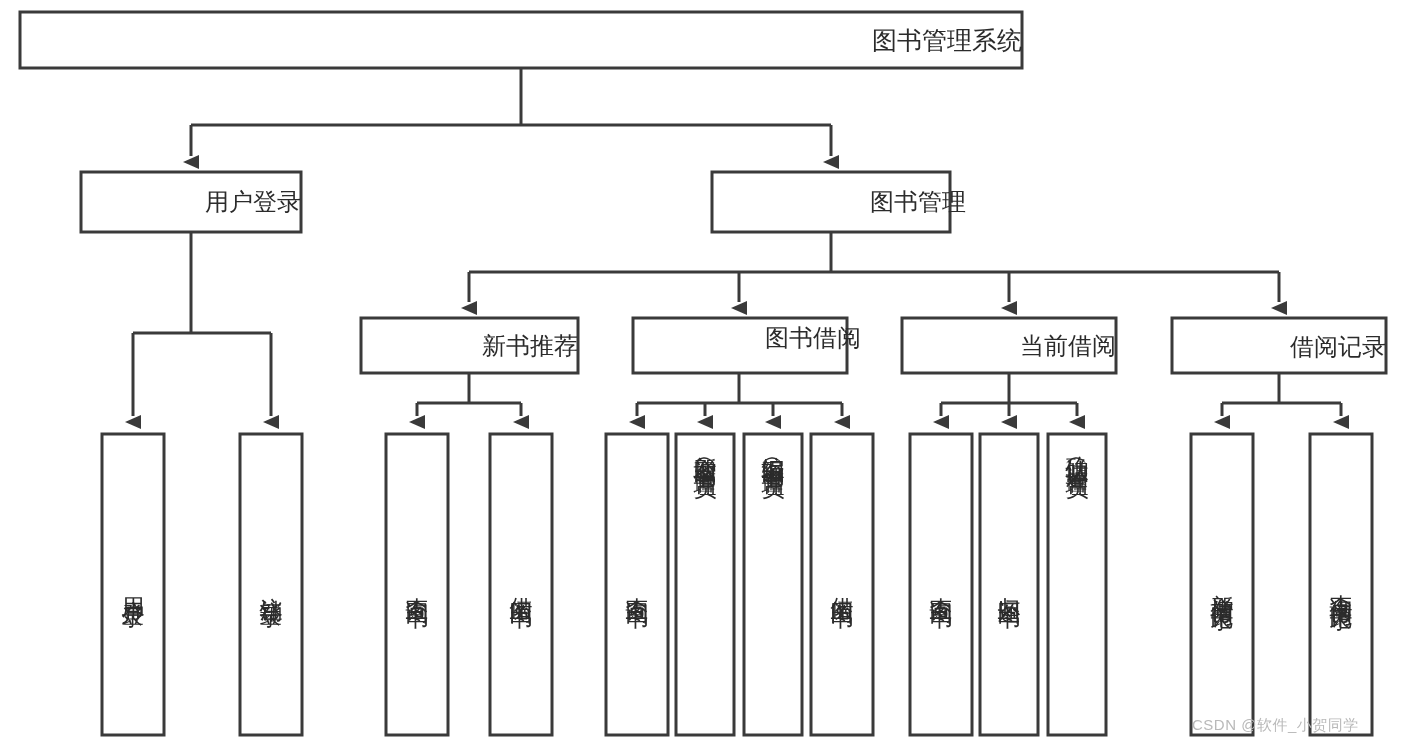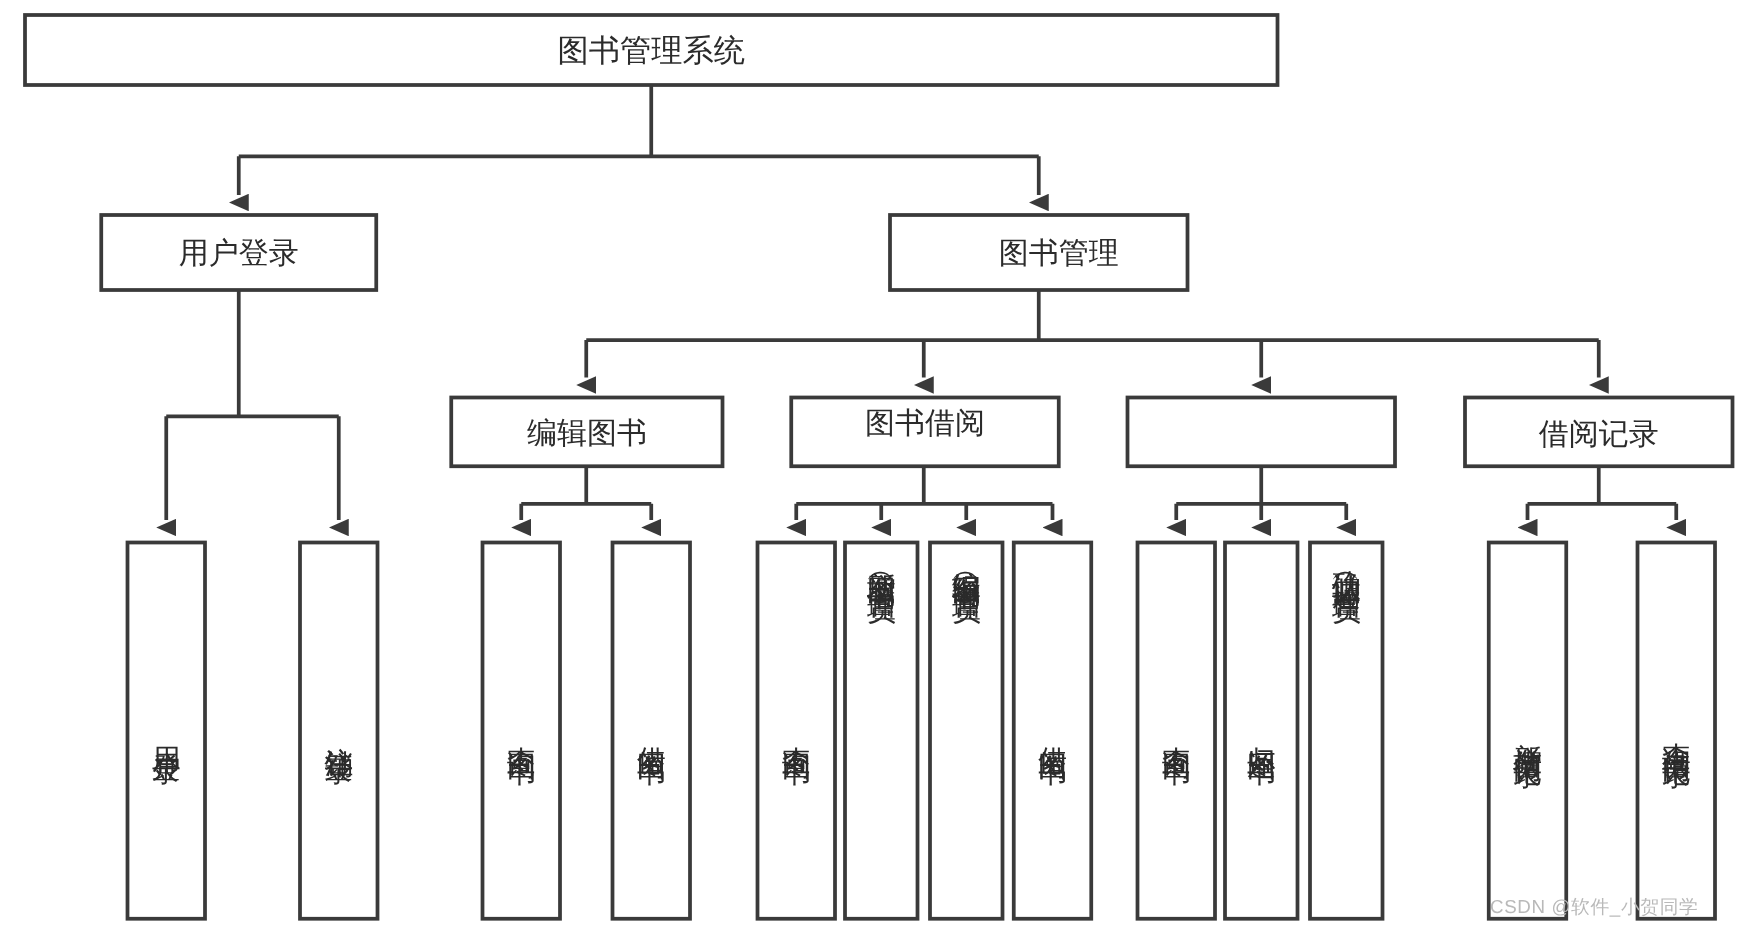--- a/index.html
+++ b/index.html
@@ -57,21 +57,21 @@
   .vlabel-wrap span {
     writing-mode: vertical-rl;
     text-orientation: upright;
     letter-spacing: 3px;
     white-space: nowrap;
   }
   .hlabel-wrap {
     position: absolute;
     display: flex;
     align-items: center;
-    justify-content: center;
+    justify-content: flex-end;
     font-family: "Liberation Sans", "DejaVu Sans", sans-serif;
     color: #2b2b2b;
     pointer-events: none;
   }
   .watermark {
     position: absolute;
     font-family: "Liberation Sans", "DejaVu Sans", sans-serif;
     font-size: 15px;
     color: #b9b9b9;
     white-space: nowrap;
@@ -171,24 +171,27 @@
   </div>
 
   <div class="hlabel-wrap" style="left:81px; top:172px; width:220px; height:60px; font-size:24px;">
     <span>用户登录</span>
   </div>
   <div class="hlabel-wrap" style="left:712px; top:172px; width:238px; height:60px; font-size:24px;margin-left:16px;">
     <span>图书管理</span>
   </div>
 
   <div class="hlabel-wrap" style="left:361px; top:318px; width:217px; height:55px; font-size:24px;">
-    <span>编辑图书</span>
-  </div>
-  <div class="hlabel-wrap" style="left:633px; top:318px; width:214px; height:40px; font-size:24px;">
+    <span>新书推荐</span>
+  </div>
+  <div class="hlabel-wrap" style="left:633px; top:318px; width:214px; height:40px; font-size:24px;padding-left:14px;">
     <span>图书借阅</span>
+  </div>
+  <div class="hlabel-wrap" style="left:902px; top:318px; width:214px; height:55px; font-size:24px;">
+    <span>当前借阅</span>
   </div>
   <div class="hlabel-wrap" style="left:1172px; top:318px; width:214px; height:58px; font-size:24px;">
     <span>借阅记录</span>
   </div>
 
   <div class="vlabel-wrap" style="left:102px; top:434px; width:62px; height:301px;">
     <span>用户登录</span>
   </div>
   <div class="vlabel-wrap" style="left:240px; top:434px; width:62px; height:301px;">
     <span>注销登录</span>

